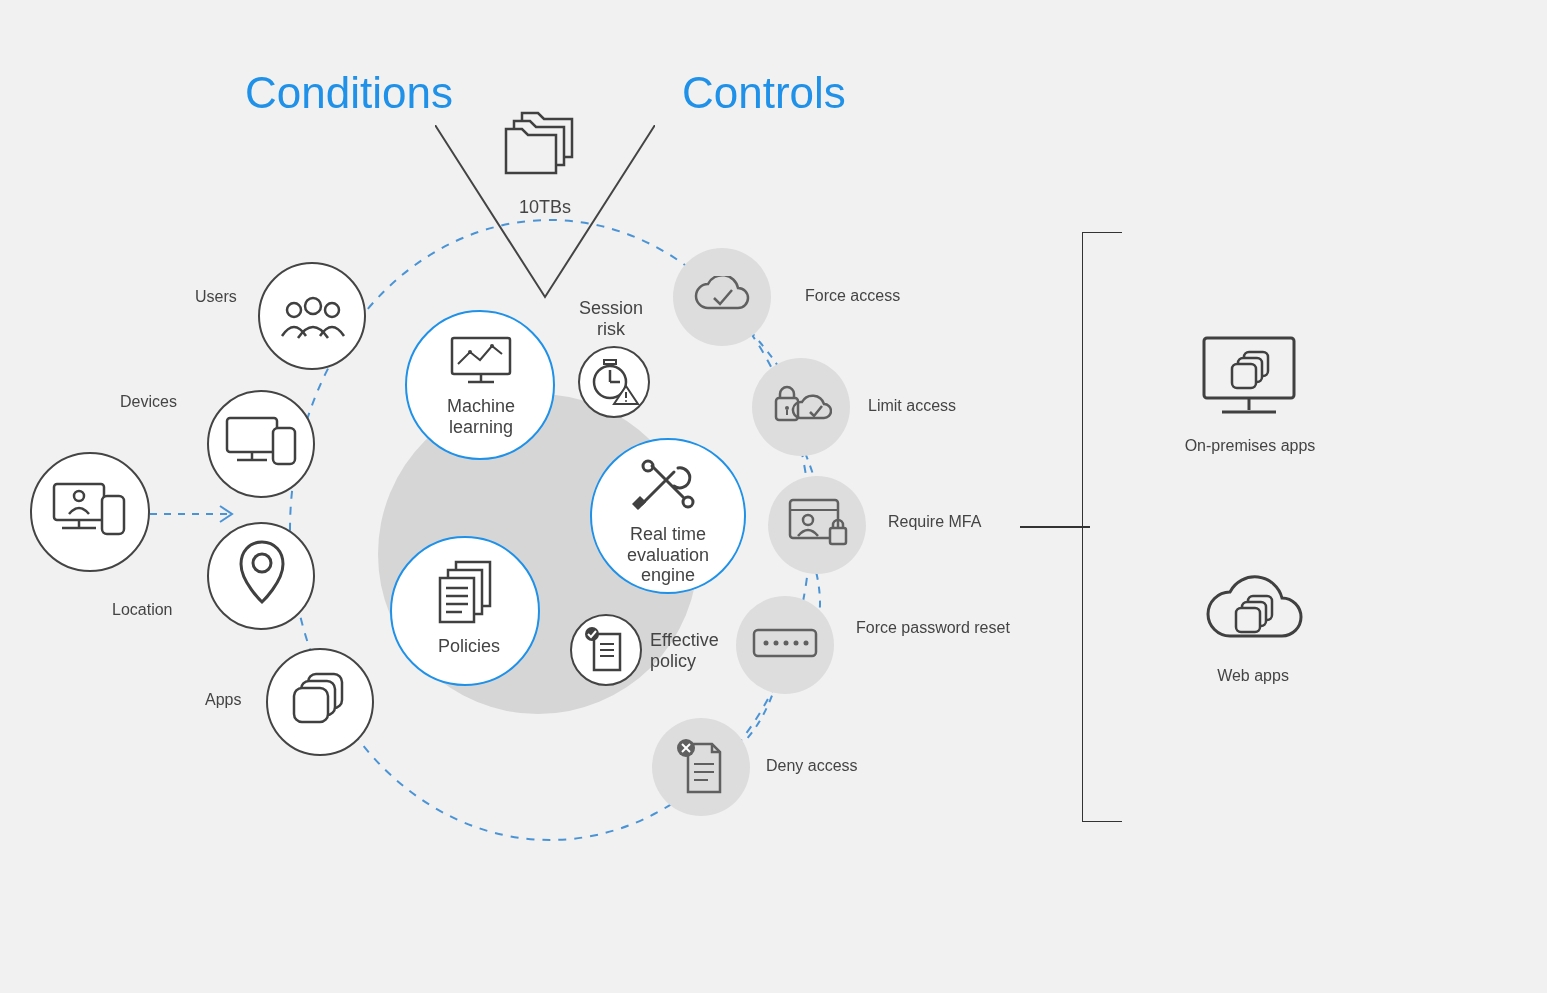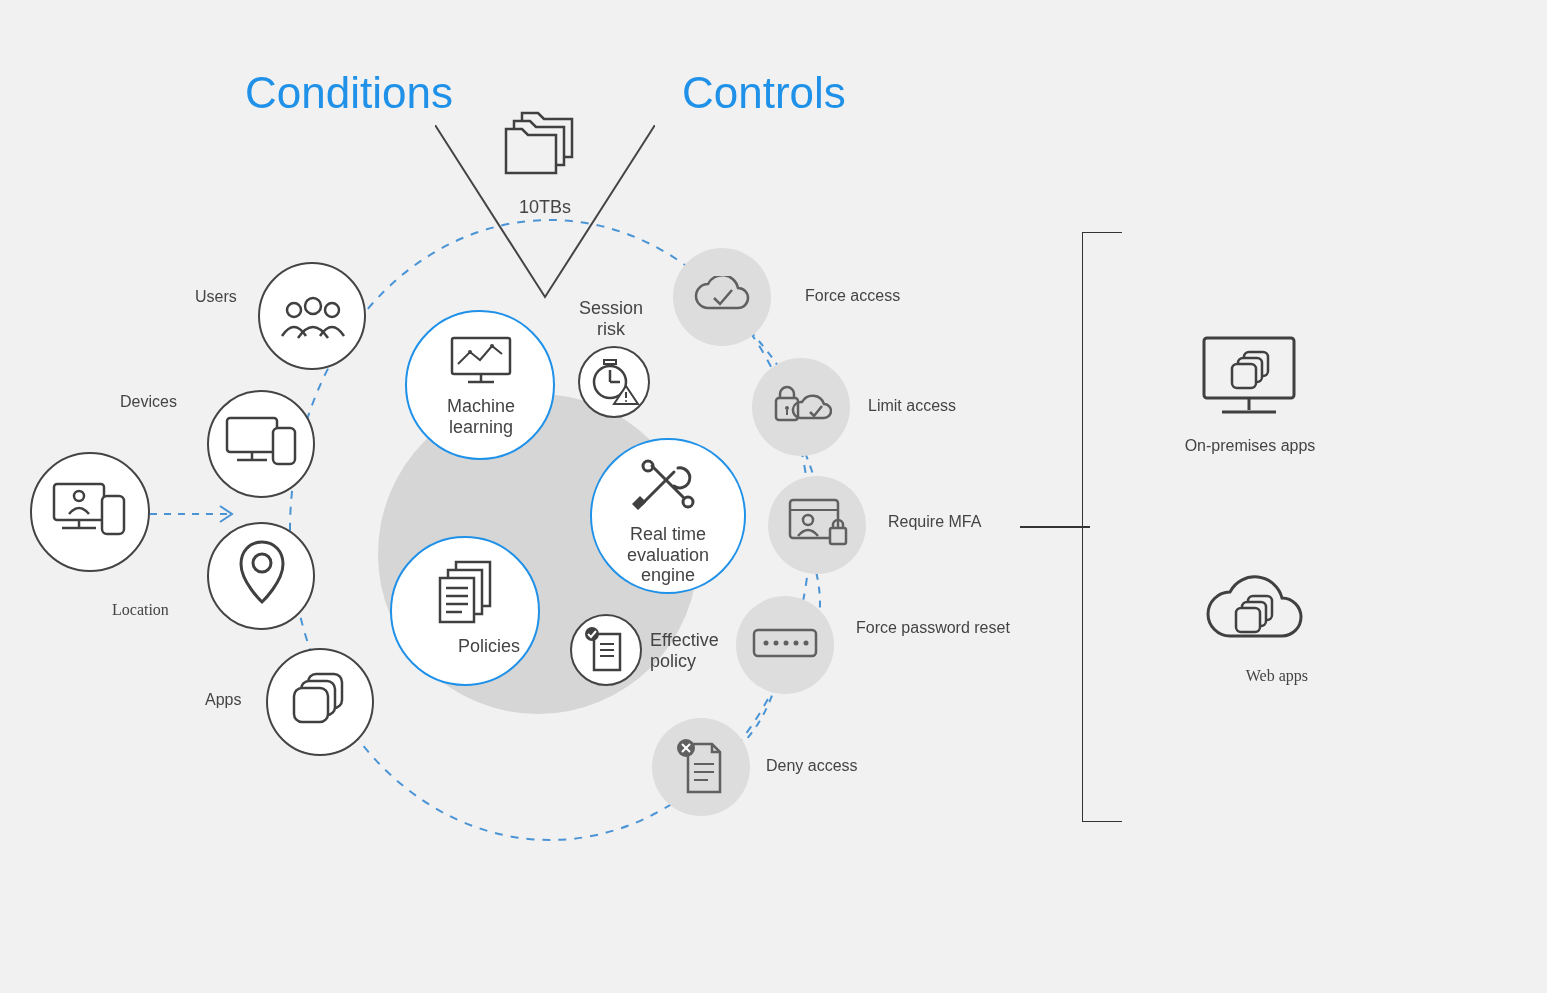--- a/index.html
+++ b/index.html
@@ -70,21 +70,21 @@
 <div class="label" style="left:120px; top:392px;">Devices</div>
 <div class="circle circle-b" style="left:207px; top:390px; width:108px; height:108px;"></div>
 <svg style="left:225px; top:412px; width:74px; height:56px;" viewBox="0 0 74 56">
   <rect x="2" y="6" width="50" height="34" rx="3" fill="none" stroke="#404040" stroke-width="2.5"></rect>
   <line x1="12" y1="48" x2="42" y2="48" stroke="#404040" stroke-width="2.5"></line>
   <line x1="27" y1="40" x2="27" y2="48" stroke="#404040" stroke-width="2.5"></line>
   <rect x="48" y="16" width="22" height="36" rx="5" fill="#fff" stroke="#404040" stroke-width="2.5"></rect>
 </svg>
 
 <div class="circle circle-b" style="left:207px; top:522px; width:108px; height:108px;"></div>
-<div class="label" style="left:112px; top:600px;font-family:Liberation Serif, serif;">Location</div>
+<div class="label" style="left:112px; top:600px;">Location</div>
 <svg style="left:239px; top:540px; width:46px; height:66px;" viewBox="0 0 46 66">
   <path d="M23 2 C10 2 2 12 2 24 c0 18 21 38 21 38 s21 -20 21 -38 C44 12 36 2 23 2 z" fill="none" stroke="#404040" stroke-width="3"></path>
   <circle cx="23" cy="23" r="9" fill="none" stroke="#404040" stroke-width="3"></circle>
 </svg>
 
 <div class="label" style="left:205px; top:690px;">Apps</div>
 <div class="circle circle-b" style="left:266px; top:648px; width:108px; height:108px;"></div>
 <svg style="left:290px; top:670px; width:62px; height:62px;" viewBox="0 0 62 62">
   <rect x="18" y="4" width="34" height="34" rx="8" fill="none" stroke="#404040" stroke-width="2.5"></rect>
   <rect x="11" y="11" width="34" height="34" rx="8" fill="#fff" stroke="#404040" stroke-width="2.5"></rect>
@@ -107,21 +107,21 @@
   <g fill="none" stroke="#404040" stroke-width="2.5">
     <rect x="24" y="4" width="34" height="44" fill="#fff"></rect>
     <rect x="16" y="12" width="34" height="44" fill="#fff"></rect>
     <rect x="8" y="20" width="34" height="44" fill="#fff"></rect>
     <line x1="14" y1="30" x2="36" y2="30"></line>
       <line x1="14" y1="38" x2="36" y2="38"></line>
     <line x1="14" y1="46" x2="36" y2="46"></line>
       <line x1="14" y1="54" x2="30" y2="54"></line>
   </g>
 </svg>
-<div class="small-label" style="left:438px; top:636px; width:56px;margin-left:20px;">Policies</div>
+<div class="small-label" style="left:438px; top:636px; width:56px;">Policies</div>
 
 <div class="small-label" style="left:571px; top:298px; width:80px;">Session risk</div>
 <div class="circle circle-b" style="left:578px; top:346px; width:72px; height:72px;"></div>
 <svg style="left:590px; top:356px; width:50px; height:50px;" viewBox="0 0 50 50">
   <circle cx="20" cy="26" r="16" fill="none" stroke="#404040" stroke-width="2.5"></circle>
   <line x1="20" y1="26" x2="20" y2="14" stroke="#404040" stroke-width="2.5"></line>
   <line x1="20" y1="26" x2="30" y2="26" stroke="#404040" stroke-width="2.5"></line>
   <rect x="14" y="4" width="12" height="4" fill="none" stroke="#404040" stroke-width="2"></rect>
   <polygon points="36,30 48,48 24,48" fill="#fff" stroke="#404040" stroke-width="2"></polygon>
   <line x1="36" y1="36" x2="36" y2="42" stroke="#404040" stroke-width="2"></line>
@@ -226,13 +226,13 @@
   <rect x="38" y="34" width="24" height="24" rx="5" fill="#f1f1f1" stroke="#404040" stroke-width="2.5"></rect>
 </svg>
 <div class="label" style="left:1160px; top:436px; text-align:center; width:180px;">On-premises apps</div>
 
 <svg style="left:1196px; top:566px; width:110px; height:86px;" viewBox="0 0 110 86">
   <path d="M34 70 a22 22 0 0 1 0 -44 a28 28 0 0 1 52 6 a18 18 0 0 1 0 38 z" fill="none" stroke="#404040" stroke-width="3"></path>
   <rect x="52" y="30" width="24" height="24" rx="5" fill="none" stroke="#404040" stroke-width="2.5"></rect>
   <rect x="46" y="36" width="24" height="24" rx="5" fill="#f1f1f1" stroke="#404040" stroke-width="2.5"></rect>
   <rect x="40" y="42" width="24" height="24" rx="5" fill="#f1f1f1" stroke="#404040" stroke-width="2.5"></rect>
 </svg>
-<div class="label" style="left:1198px; top:666px; text-align:right; width:110px;font-family:Liberation Serif, serif;">Web apps</div>
+<div class="label" style="left:1198px; top:666px; text-align:center; width:110px;">Web apps</div>
 
 </body></html>

